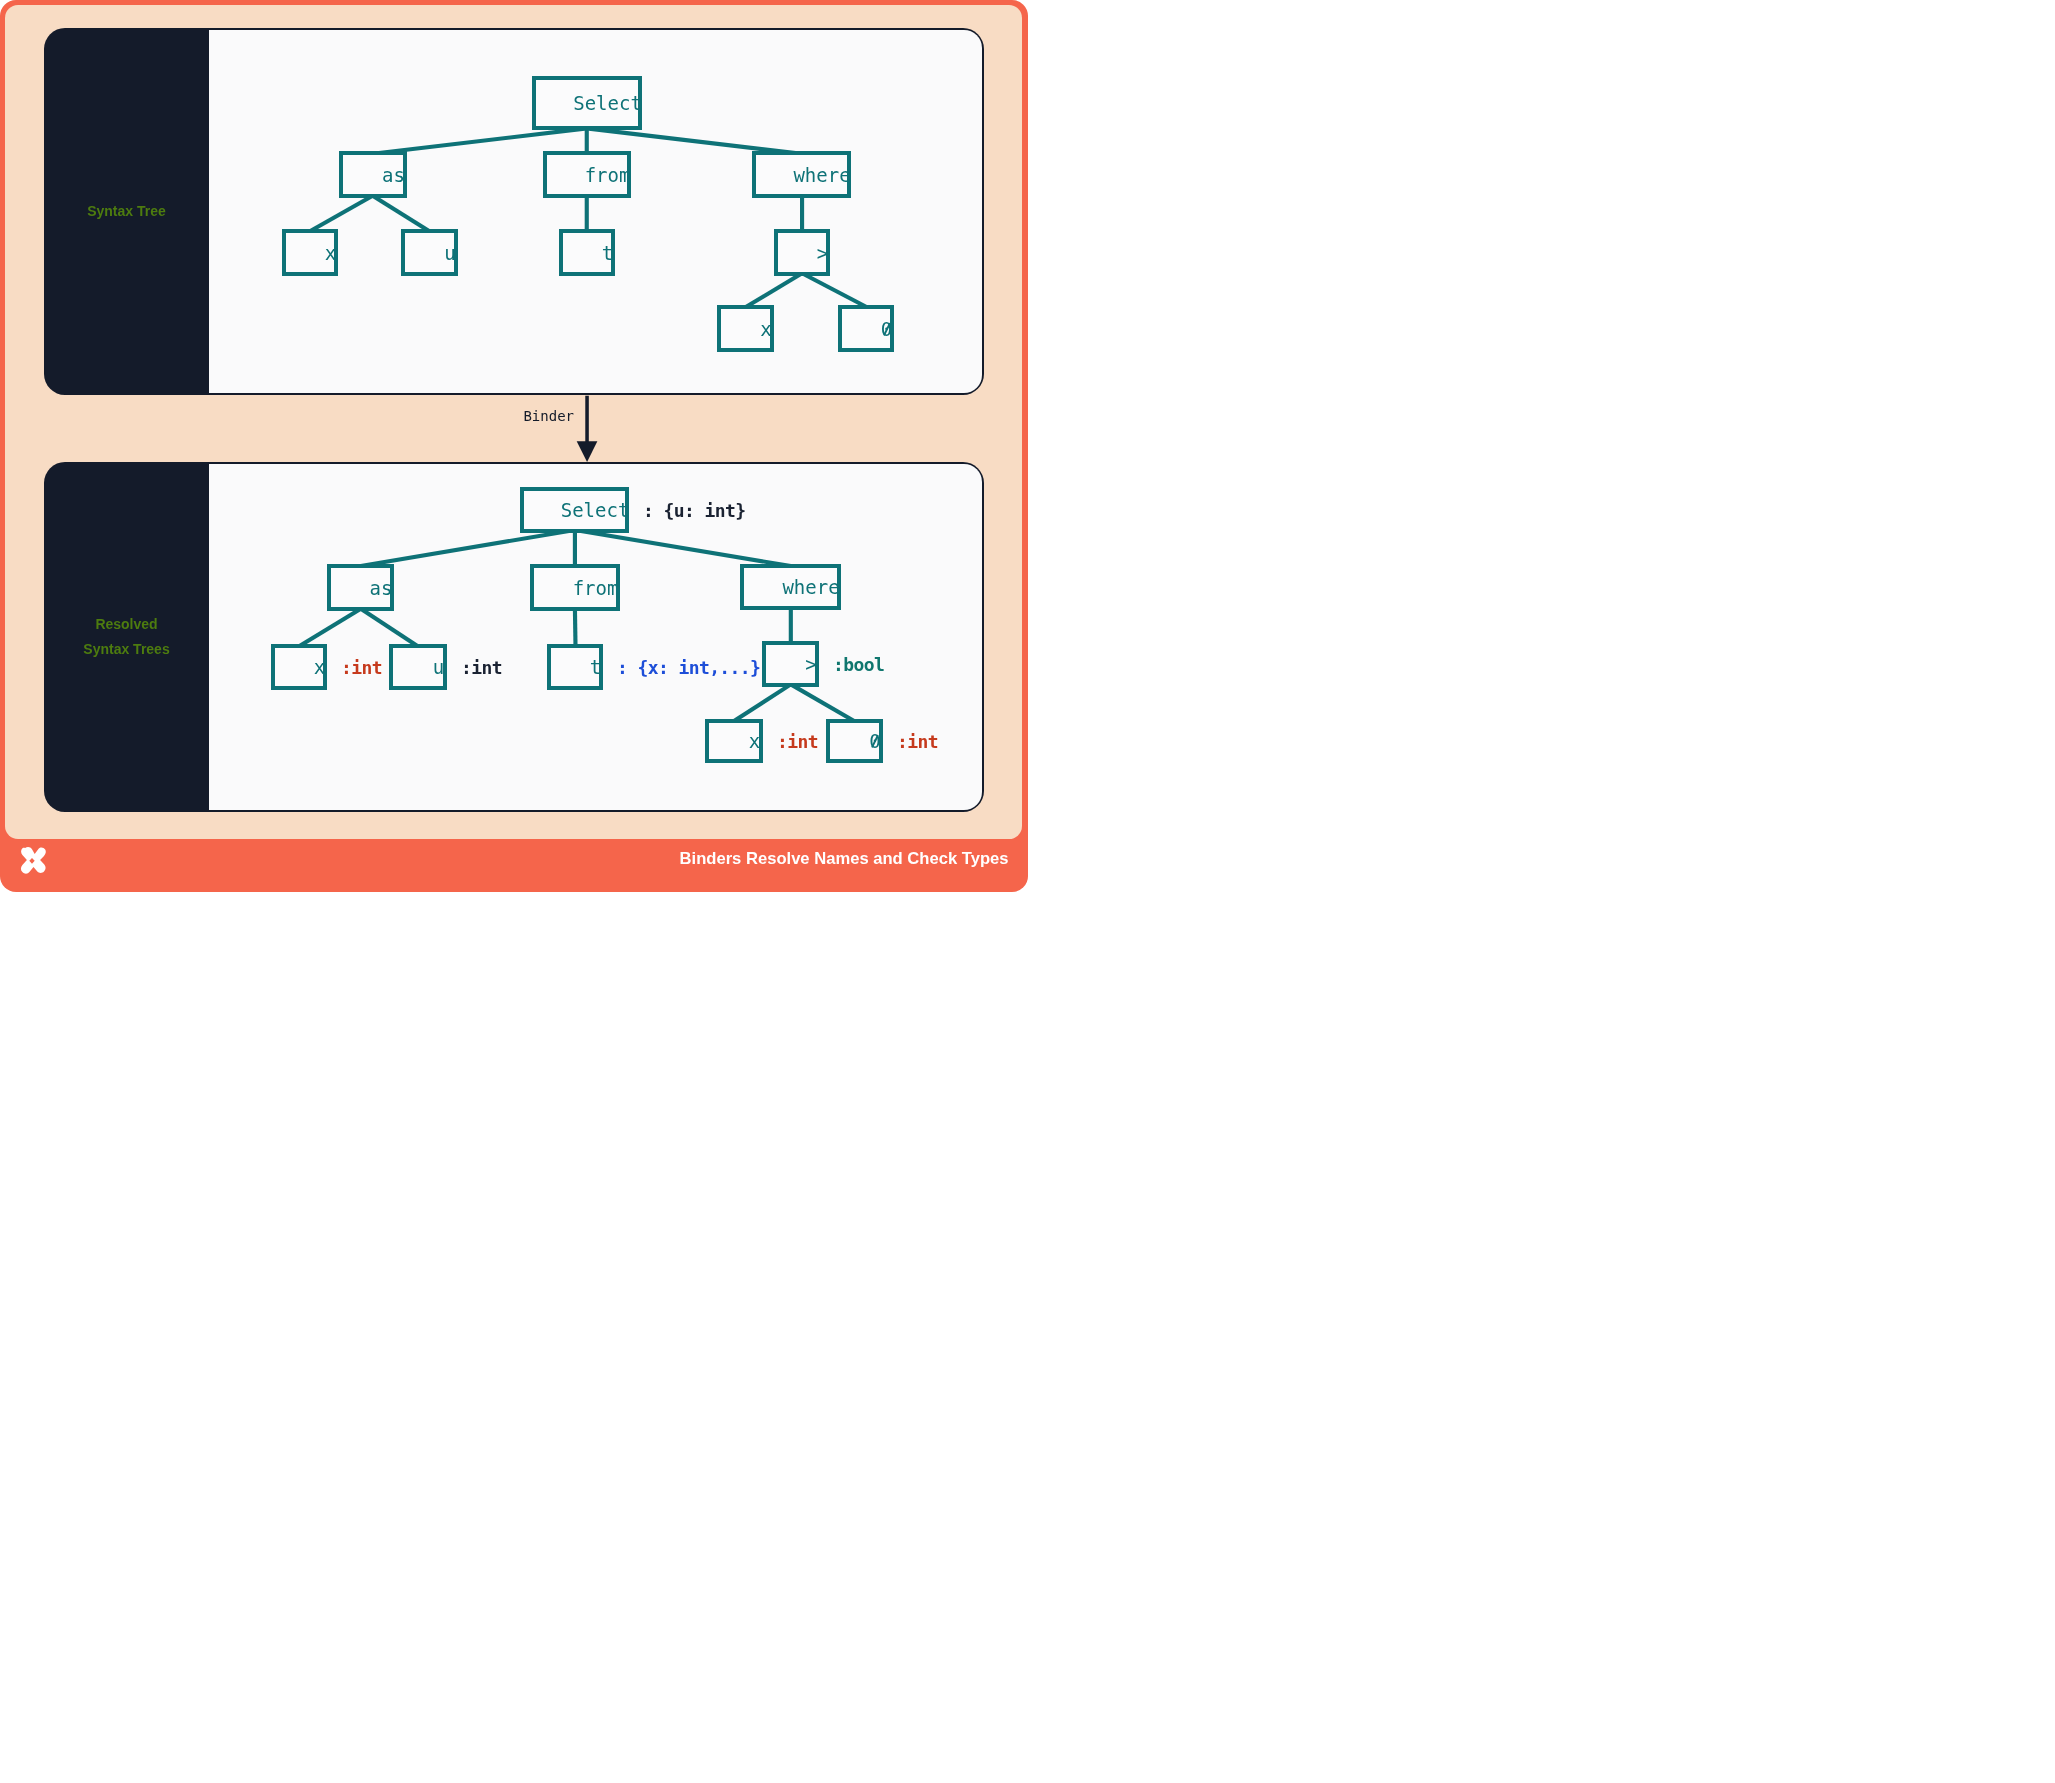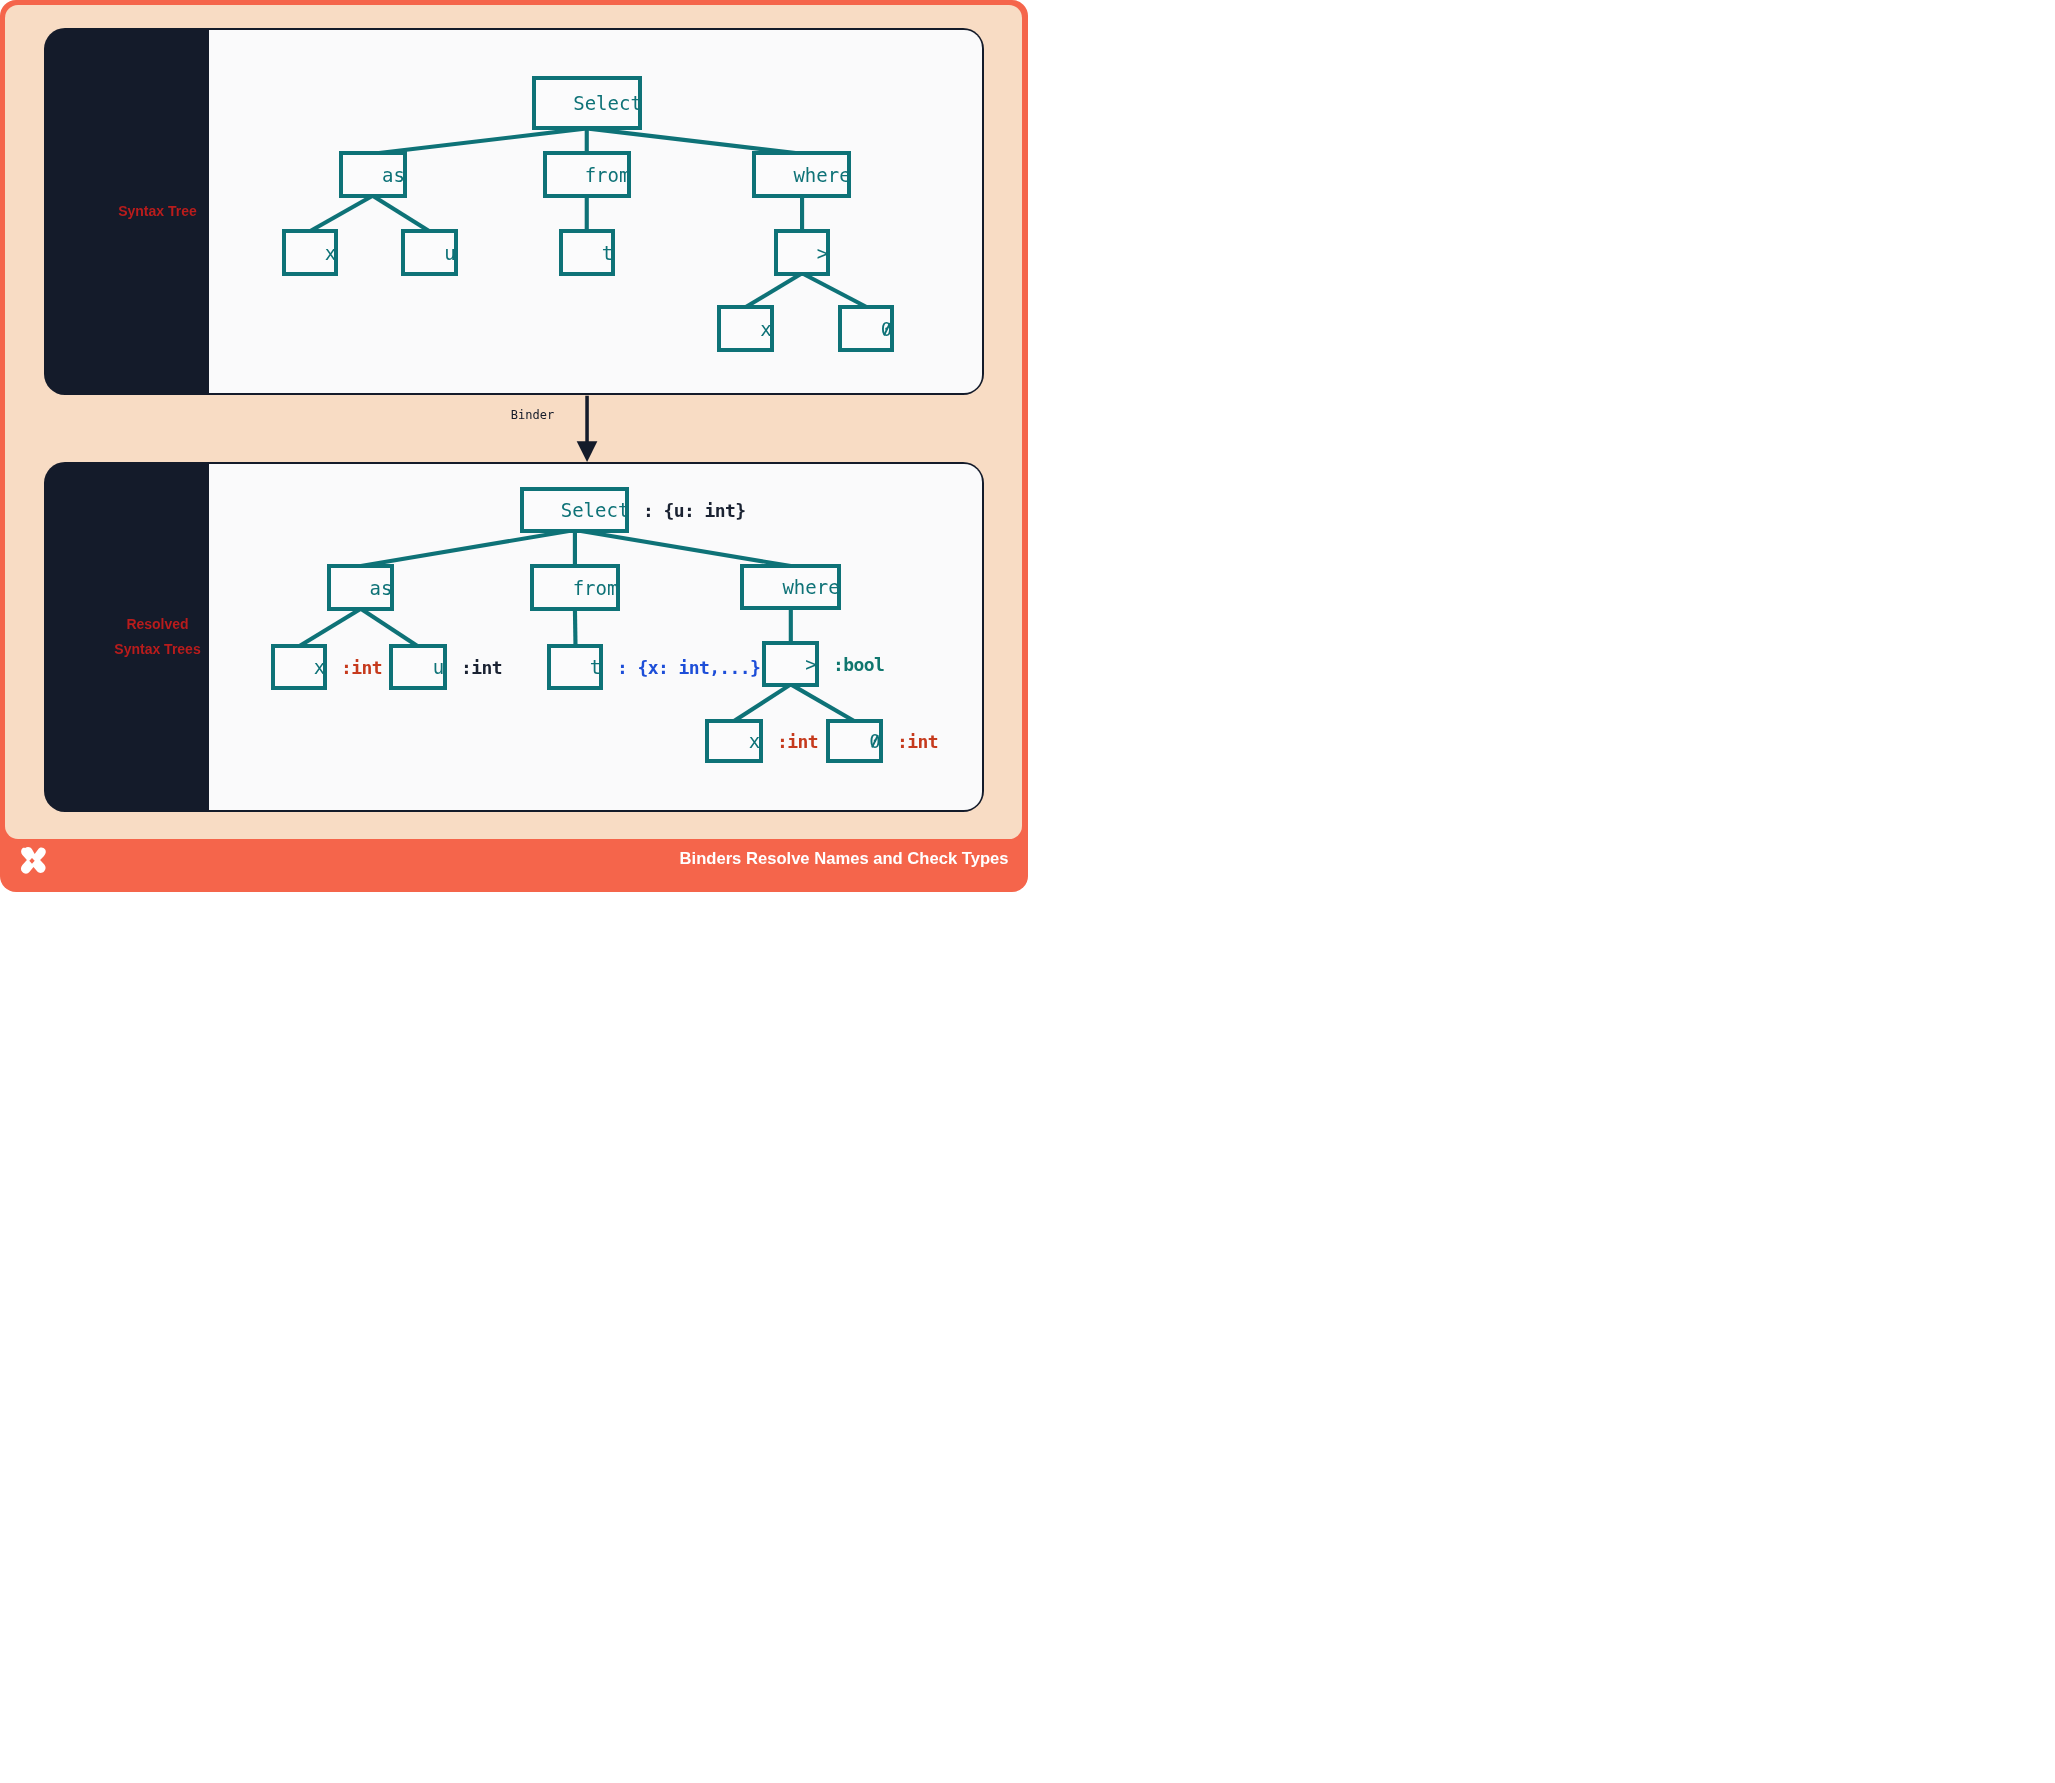--- a/index.html
+++ b/index.html
@@ -11,42 +11,42 @@
   .peach{position:absolute;left:5.3px;top:5.3px;width:1017px;height:834px;
          background:#F8DCC4;border-radius:13px;}
   
   .panel{position:absolute;left:44px;width:940px;background:#141B2A;border-radius:21px;}
   .panel.top{top:28px;height:367px;}
   .panel.bottom{top:462px;height:350px;}
   .panel-white{position:absolute;left:165px;top:2.4px;right:2.4px;bottom:2.4px;
                background:#FAFAFB;border-radius:0 18px 18px 0;}
   .side-label{position:absolute;width:165px;display:flex;flex-direction:column;
               align-items:center;justify-content:center;text-align:center;
-              color:#b91c1c;font-weight:700;font-size:14px;line-height:25.4px;
-              font-family:"Liberation Sans",sans-serif;margin-left:31px;}
+              color:#4d7c0f;font-weight:700;font-size:14px;line-height:25.4px;
+              font-family:"Liberation Sans",sans-serif;}
   .side-label.top{left:44px;top:28px;height:367px;}
   .side-label.bottom{left:44px;top:462px;height:350px;}
   
   .tree-box{position:absolute;box-sizing:border-box;border:4.7px solid #0E7277;
             background:#FBFBFC;display:flex;align-items:center;justify-content:center;
             font-family:"DejaVu Sans Mono","Liberation Mono",monospace;
             font-size:19px;color:#0E7277;padding-left:41px;}
   .ann{position:absolute;left:100%;top:50%;transform:translateY(-50%);
        margin-left:18px;white-space:nowrap;
        font-family:"DejaVu Sans Mono","Liberation Mono",monospace;
        font-weight:700;font-size:18px;letter-spacing:-0.6px;}
   .slash-zero{position:relative;display:inline-block;}
   .slash-zero::after{content:'';position:absolute;left:50%;top:50%;width:1.8px;height:13.6px;
        background:#0E7277;border-radius:1.2px;transform:translate(-50%,-50%) rotate(26deg);}
   
   .edges{position:absolute;left:0;top:0;pointer-events:none;}
   
-  .binder-label{position:absolute;left:491px;top:408px;width:83px;text-align:center;
+  .binder-label{position:absolute;left:491px;top:408px;width:83px;text-align:right;
        color:#141B2A;font-family:"DejaVu Sans Mono","Liberation Mono",monospace;
-       font-size:12px;}
+       font-size:14px;}
   
   .footer-title{position:absolute;right:19.5px;top:849px;color:#FFFFFF;
        font-weight:700;font-size:16.6px;font-family:"Liberation Sans",sans-serif;text-align:center;}
   .logo{position:absolute;left:17px;top:846px;width:30px;height:30px;}
 </style>
 </head>
 <body>
 
 <div class="stage">
   <div class="frame"></div>

